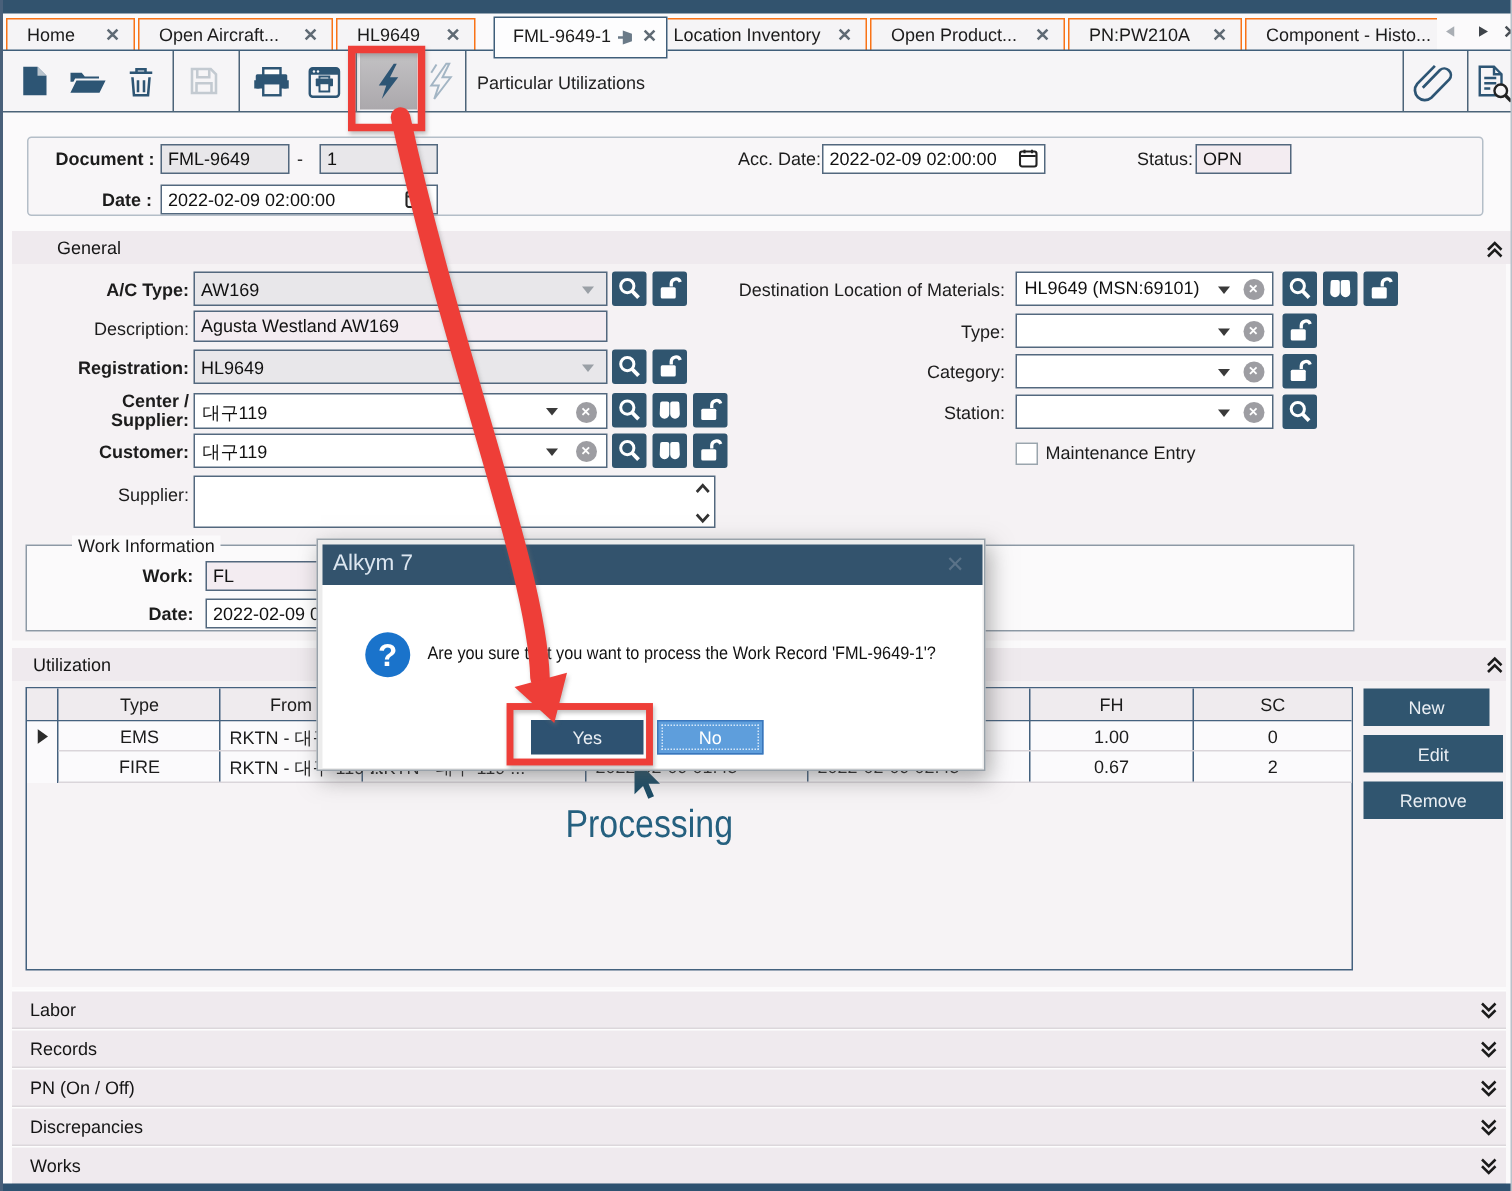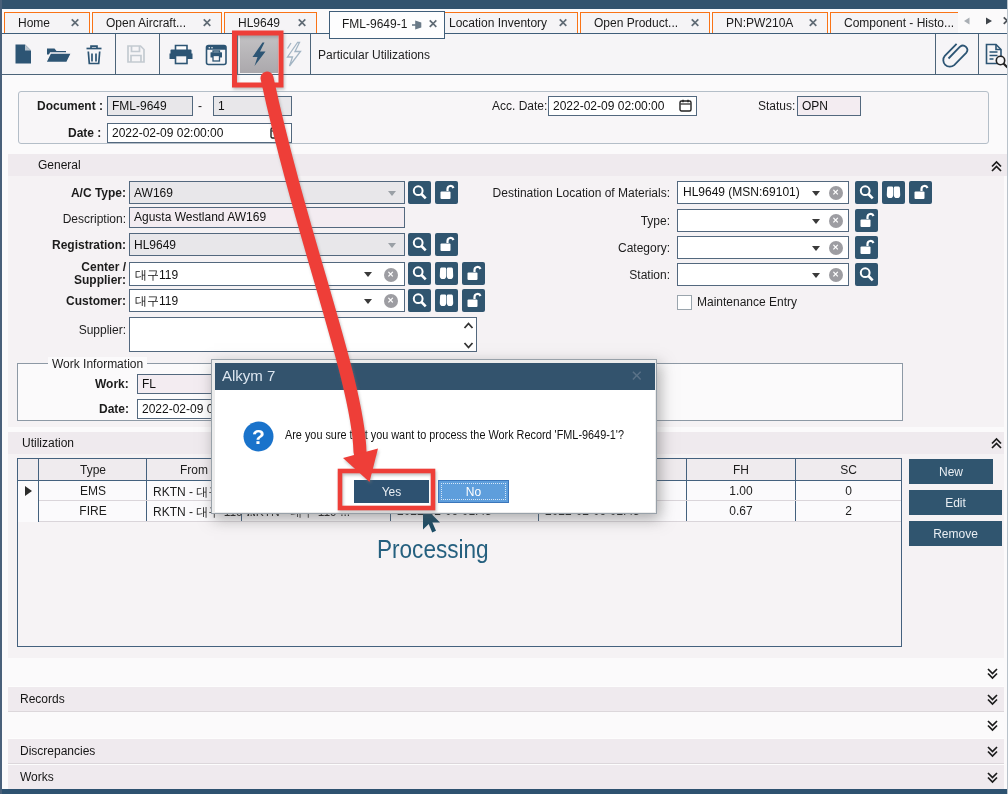--- a/index.html
+++ b/index.html
@@ -367,22 +367,28 @@
     <div class="abs lbl" style="left:229px;top:45px;white-space:nowrap;">RKTN - 대구 119 ...</div>
     <div class="abs lbl" style="left:379px;top:45px;white-space:nowrap;">2022-02-09 01:45</div>
     <div class="abs lbl" style="left:527px;top:45px;white-space:nowrap;">2022-02-09 02:45</div>
     <div class="abs lbl" style="left:669px;top:45px;width:108px;text-align:center;">0.67</div>
     <div class="abs lbl" style="left:778px;top:45px;width:105px;text-align:center;">2</div>
   </div>
   <div class="abs tbtn" style="left:909px;top:459px;width:84px;height:25px;">New</div>
   <div class="abs tbtn" style="left:909px;top:490px;width:93px;height:25px;">Edit</div>
   <div class="abs tbtn" style="left:909px;top:521px;width:93px;height:25px;">Remove</div>
 
+  <div class="abs collrow" style="top:660px;">
+      <span>Labor</span>
+    </div>
   <div class="abs collrow" style="top:686px;">
       <span>Records</span>
+    </div>
+  <div class="abs collrow" style="top:712px;">
+      <span>PN (On / Off)</span>
     </div>
   <div class="abs collrow" style="top:738px;">
       <span>Discrepancies</span>
     </div>
   <div class="abs collrow" style="top:764px;">
       <span>Works</span>
     </div>
   <svg class="abs" id="chevrons" style="left:0;top:0;" width="1008" height="794" viewBox="0 0 1008 794">
     <g fill="none" stroke="#1b1b1b" stroke-width="1.7">
       <path d="M992,166.5 l4.5,-4.5 l4.5,4.5 M992,171 l4.5,-4.5 l4.5,4.5"></path>

